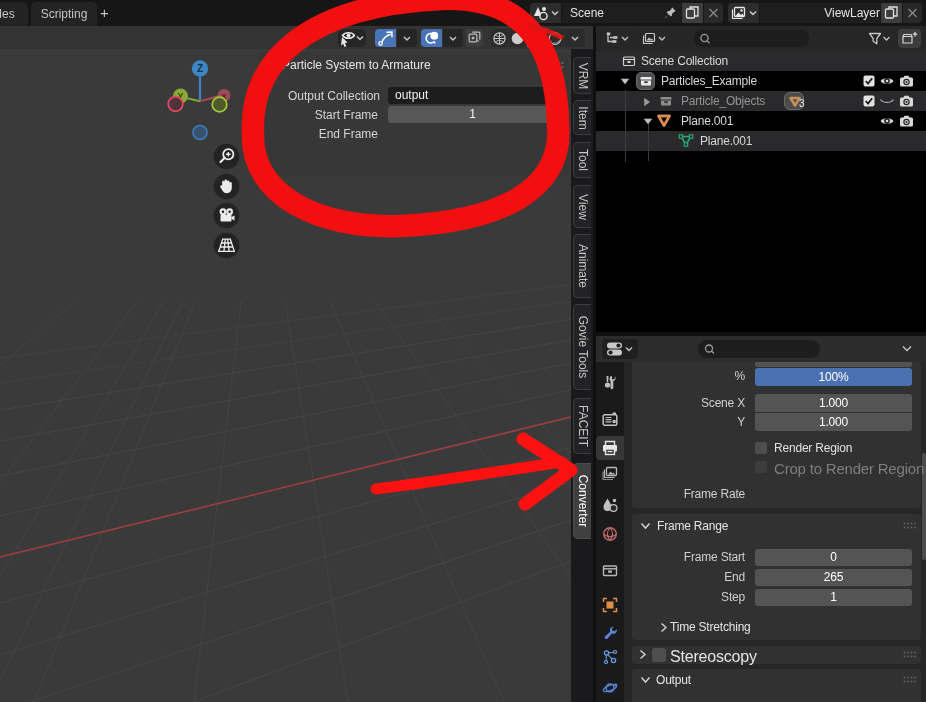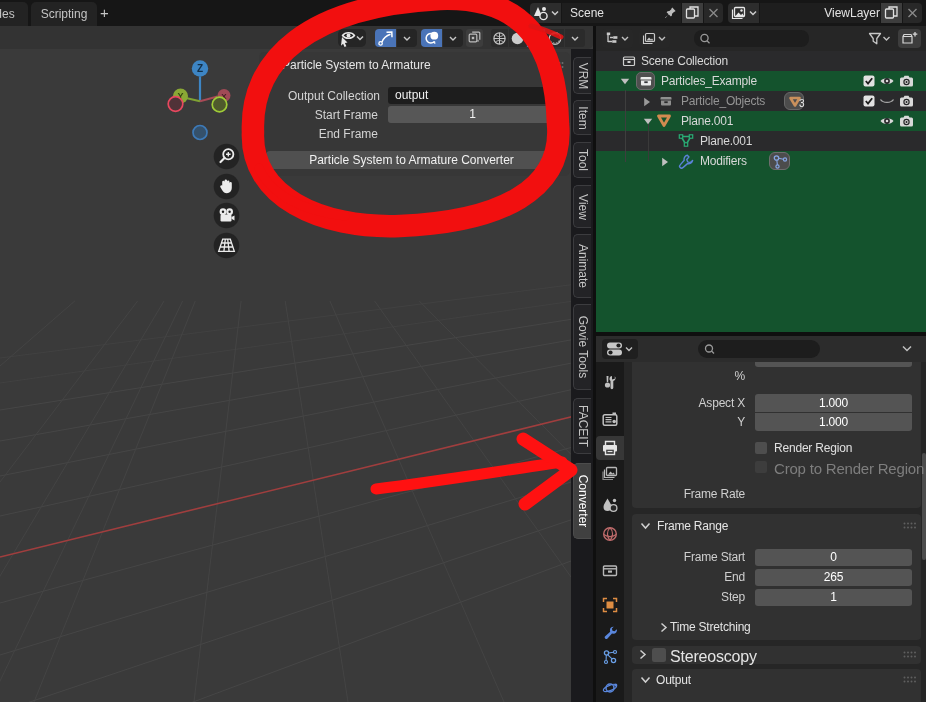--- a/index.html
+++ b/index.html
@@ -19,21 +19,21 @@
 #sidepanel { position:absolute; left:259px; top:26px; width:311px; height:124px;
   background:#373737; border-radius:5px; }
 .plabel { position:absolute; color:#d4d4d4; font-size:12px; text-align:right; }
 .pfield { position:absolute; border-radius:3px; font-size:12px; color:#f1f1f1; }
 
 #tabstrip { position:absolute; top:23px; right:0; width:22px; height:653px; background:#1a1a1d; }
 .vtab { position:absolute; left:2px; width:18px; background:#232326; border:1px solid #3c3c3f; border-right:none;
   border-radius:5px 0 0 5px; color:#c6c6c6; font-size:12px; }
 .vtab span { position:absolute; top:50%; left:50%; transform:translate(-50%,-50%) rotate(90deg); white-space:nowrap; }
 
-#outliner { position:absolute; top:26px; left:596px; width:330px; height:306px; background:#14532d; letter-spacing:-0.2px; }
+#outliner { position:absolute; top:26px; left:596px; width:330px; height:306px; background:#000000; letter-spacing:-0.2px; }
 #props { position:absolute; top:336px; left:596px; width:330px; height:366px; background:#303030; letter-spacing:-0.2px; }
 .row-label { position:absolute; color:#cfcfcf; font-size:12px; text-align:right; right:181px; width:150px; }
 .field { position:absolute; left:159px; width:157px; height:17px; background:#545454; border-radius:3px;
   color:#fff; font-size:12px; text-align:center; line-height:17px; }
 .olrow { position:absolute; left:0; width:330px; height:20px; font-size:12px; letter-spacing:-0.2px; color:#d8d8d8; line-height:20px; }
 svg { display:block; }
 </style>
 </head>
 <body>
 <div id="root">
@@ -239,21 +239,20 @@
             <circle cx="7.5" cy="6" r="1"></circle>
             <circle cx="10.5" cy="6" r="1"></circle>
             <circle cx="13.5" cy="6" r="1"></circle>
       </g>
     </svg>
     <div class="plabel" style="left:2px;width:119px;top:37px;">Output Collection</div>
     <div class="pfield" style="left:129px;top:35px;width:169px;height:17px;background:#1d1d1d;line-height:17px;padding-left:7px;">output</div>
     <div class="plabel" style="left:0;width:119px;top:56px;">Start Frame</div>
     <div class="pfield" style="left:129px;top:54px;width:169px;height:17px;background:#575757;line-height:17px;text-align:center;">1</div>
     <div class="plabel" style="left:0;width:119px;top:75px;">End Frame</div>
-    <div class="pfield" style="left:7px;top:99px;width:291px;height:18px;background:#505050;line-height:18px;text-align:center;border-radius:4px;">Particle System to Armature Converter</div>
   </div>
 
   <div id="tabstrip">
     <div class="vtab" style="top:8px;height:37px;">
           <span>VRM</span>
         </div>
     <div class="vtab" style="top:51px;height:35px;">
           <span>Item</span>
         </div>
     <div class="vtab" style="top:93px;height:36px;">
@@ -416,37 +415,20 @@
   <div class="olrow" style="top:105px;">
     <svg class="abs" style="left:82px;top:2px;" width="16" height="16" viewBox="0 0 16 16">
       <path d="M 3,3.5 L 13,3.5 L 8,11.5 Z" fill="none" stroke="#2aad75" stroke-width="1.5" stroke-linejoin="round"></path>
       <rect x="1.3" y="1.8" width="3.4" height="3.4" fill="#242426" stroke="#2aad75" stroke-width="1.2"></rect>
       <rect x="11.3" y="1.8" width="3.4" height="3.4" fill="#242426" stroke="#2aad75" stroke-width="1.2"></rect>
       <rect x="6.3" y="9.8" width="3.4" height="3.4" fill="#242426" stroke="#2aad75" stroke-width="1.2"></rect>
     </svg>
     <span style="position:absolute;left:104px;">Plane.001</span>
   </div>
 
-  <div class="olrow" style="top:125px;">
-    <svg class="abs" style="left:65px;top:5.5px;" width="8" height="10" viewBox="0 0 8 10">
-          <path d="M 1.2,0.8 L 7,5 L 1.2,9.2 Z" fill="#c0c0c0"></path>
-        </svg>
-    <svg class="abs" style="left:82px;top:2px;" width="16" height="16" viewBox="0 0 16 16">
-      <path d="M 9.3,2.2 a 4.2,4.2 0 0 0 -3.1,5.1 l -4,4.6 a 1.9,1.9 0 0 0 2.7,2.7 l 4.6,-4 a 4.2,4.2 0 0 0 5.1,-3.1 l -2.6,2.2 l -2.4,-0.8 l -0.8,-2.4 l 2.2,-2.6 z" fill="none" stroke="#5b82d8" stroke-width="1.4" stroke-linejoin="round"></path>
-    </svg>
-    <span style="position:absolute;left:104px;">Modifiers</span>
-    <div class="abs" style="left:173px;top:1px;width:21px;height:18px;background:#4c4c4c;border:1px solid #6e6e6e;border-radius:6px;">
-      <svg width="21" height="18" viewBox="0 0 21 18">
-        <circle cx="6.5" cy="5" r="2.2" fill="none" stroke="#86a6e4" stroke-width="1.3"></circle>
-        <circle cx="15" cy="6.5" r="1.6" fill="none" stroke="#86a6e4" stroke-width="1.2"></circle>
-        <circle cx="7.5" cy="13.5" r="1.6" fill="none" stroke="#86a6e4" stroke-width="1.2"></circle>
-        <path d="M 8.7,5.3 L 13.4,6.2 M 6.8,7.2 L 7.4,11.9" stroke="#86a6e4" stroke-width="1.1"></path>
-      </svg>
-    </div>
-  </div>
 </div>
 
 <div id="props">
 
   <div class="abs" style="left:0;top:0;width:330px;height:26px;background:#2c2c2c;"></div>
   <div class="abs" style="left:6px;top:3px;width:36px;height:20px;background:#1f1f1f;border-radius:4px;">
     <svg width="36" height="20" viewBox="0 0 36 20">
       <rect x="5" y="3.5" width="15" height="6" rx="3" fill="#c8c8c8"></rect>
       <circle cx="16.5" cy="6.5" r="2.1" fill="#1f1f1f"></circle>
       <rect x="5" y="10.5" width="15" height="6" rx="3" fill="#c8c8c8"></rect>
@@ -528,21 +510,22 @@
 
   <div class="abs" style="left:36px;top:26px;width:289px;height:146px;background:#313131;border-radius:0 0 4px 4px;"></div>
   <div class="abs" style="left:36px;top:178px;width:289px;height:126px;background:#313131;border-radius:4px;"></div>
   <div class="abs" style="left:36px;top:310px;width:289px;height:18px;background:#313131;border-radius:4px;"></div>
   <div class="abs" style="left:36px;top:333px;width:289px;height:33px;background:#313131;border-radius:4px 4px 0 0;"></div>
 
   <div class="abs" style="left:325.5px;top:117px;width:4px;height:107px;background:#4d4d4d;border-radius:2px;"></div>
 
   <div class="field" style="top:26px;height:5px;border-radius:0 0 3px 3px;">&nbsp;</div>
   <div class="row-label" style="top:33px;">%</div>
-  <div class="row-label" style="top:60px;">Aspect X</div>
+  <div class="field" style="top:32px;height:18px;line-height:18px;background:#4a72b3;">100%</div>
+  <div class="row-label" style="top:60px;">Scene X</div>
   <div class="field" style="top:58px;height:18px;line-height:18px;border-radius:3px 3px 0 0;">1.000</div>
   <div class="row-label" style="top:79px;">Y</div>
   <div class="field" style="top:77px;height:18px;line-height:18px;border-radius:0 0 3px 3px;">1.000</div>
   <div class="abs" style="left:159px;top:106px;width:12px;height:12px;background:#4e4e4e;border-radius:2px;"></div>
   <div class="abs" style="left:178px;top:105px;color:#e0e0e0;font-size:12px;">Render Region</div>
   <div class="abs" style="left:159px;top:125px;width:12px;height:12px;background:#3d3d3d;border-radius:2px;"></div>
   <div class="abs" style="left:178px;top:124px;color:#7e7e7e;font-size:15px;">Crop to Render Region</div>
   <div class="row-label" style="top:151px;">Frame Rate</div>
 
   <svg class="abs" style="left:44px;top:185px;" width="11" height="10" viewBox="0 0 11 10">

